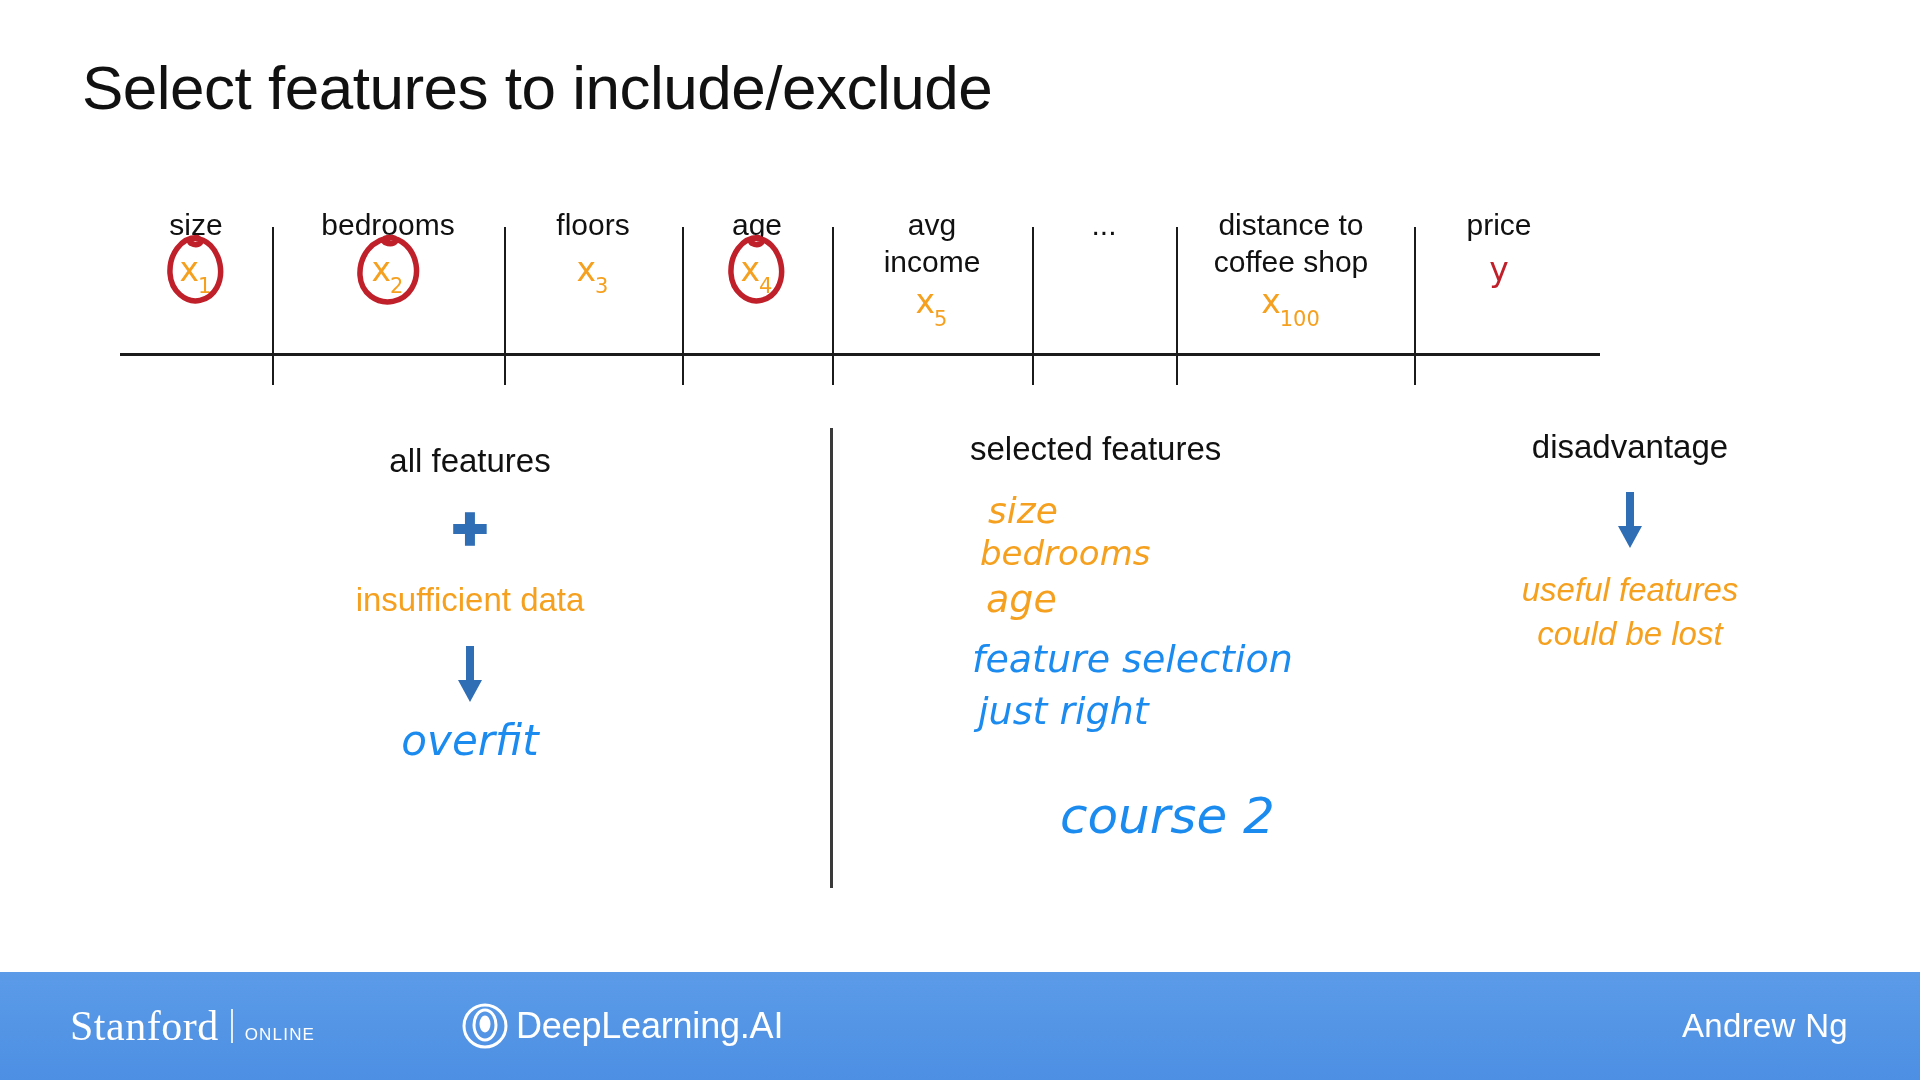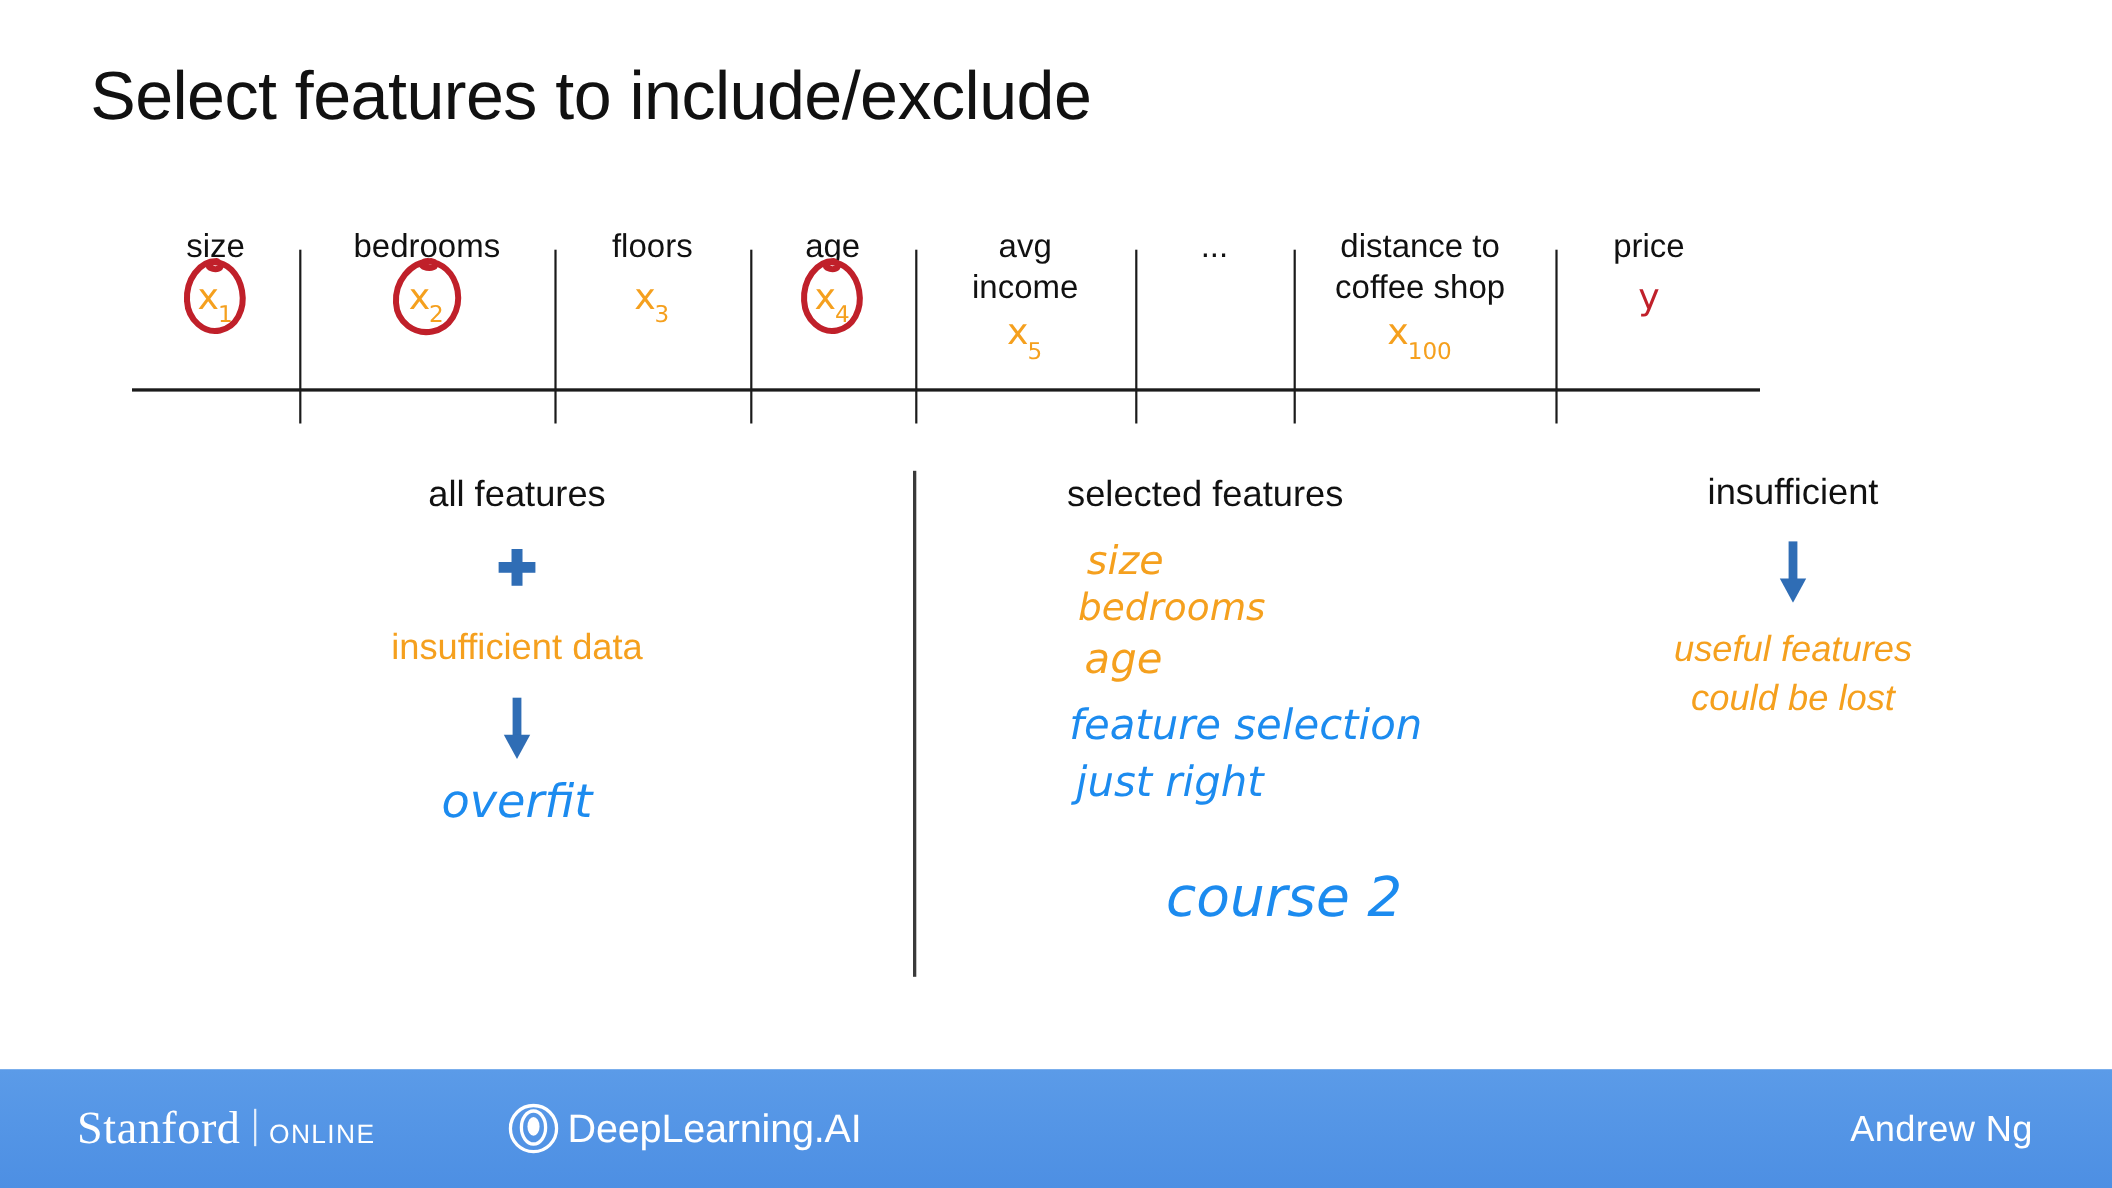--- a/index.html
+++ b/index.html
@@ -169,21 +169,21 @@
   .brand-stanford .st-bar {
     display: inline-block;
     width: 2px; height: 34px;
     background: #ffffff;
     opacity: 0.85;
     margin: 0 12px;
     position: relative;
     top: 3px;
   }
   .brand-stanford .st-online {
-    font-size: 24px;
+    font-size: 17px;
     letter-spacing: 1.2px;
   }
   .brand-dl {
     position: absolute;
     left: 462px;
     display: flex;
     align-items: center;
     color: #ffffff;
   }
   .brand-dl .dl-text {
@@ -254,21 +254,21 @@
         <div class="vrule" style="left: 712px;"></div>
         <div class="vrule" style="left: 912px;"></div>
         <div class="vrule" style="left: 1056px;"></div>
         <div class="vrule" style="left: 1294px;"></div>
       </div>
     <div class="hrule"></div>
   </div>
 
   <div class="sec-divider" style="left:830px; top:428px; height:460px;"></div>
 
-  <div class="section" style="left:150px; top:430px; width:640px;">
+  <div class="section" style="left:150px; top:442px; width:640px;">
     <div class="sec-head">all features</div>
 
     <div class="plus" style="margin-top:28px;">✚</div>
 
     <div class="orange-text" style="margin-top:26px;">insufficient data</div>
 
     <svg class="arrow-down" viewBox="0 0 26 56" style="margin-top:24px;">
       <rect x="9" y="0" width="8" height="38" fill="#2F6DB5"></rect>
       <polygon points="13,56 1,34 25,34" fill="#2F6DB5"></polygon>
     </svg>
@@ -286,21 +286,21 @@
     </div>
 
     <div class="hand hand-blue" style="font-size:38px; margin-top:16px; padding-left:112px;">feature selection</div>
 
     <div class="hand hand-blue" style="font-size:38px; margin-top:8px; padding-left:118px;">just right</div>
 
     <div class="hand hand-blue" style="font-size:50px; margin-top:54px; padding-left:200px;">course 2</div>
   </div>
 
   <div class="section" style="left:1420px; top:428px; width:420px;">
-    <div class="sec-head">insufficient</div>
+    <div class="sec-head">disadvantage</div>
 
     <svg class="arrow-down" viewBox="0 0 26 56" style="margin-top:26px;">
       <rect x="9" y="0" width="8" height="38" fill="#2F6DB5"></rect>
       <polygon points="13,56 1,34 25,34" fill="#2F6DB5"></polygon>
     </svg>
 
     <div class="orange-text" style="margin-top:20px;font-style:italic;">useful features
 could be lost</div>
   </div>
 

